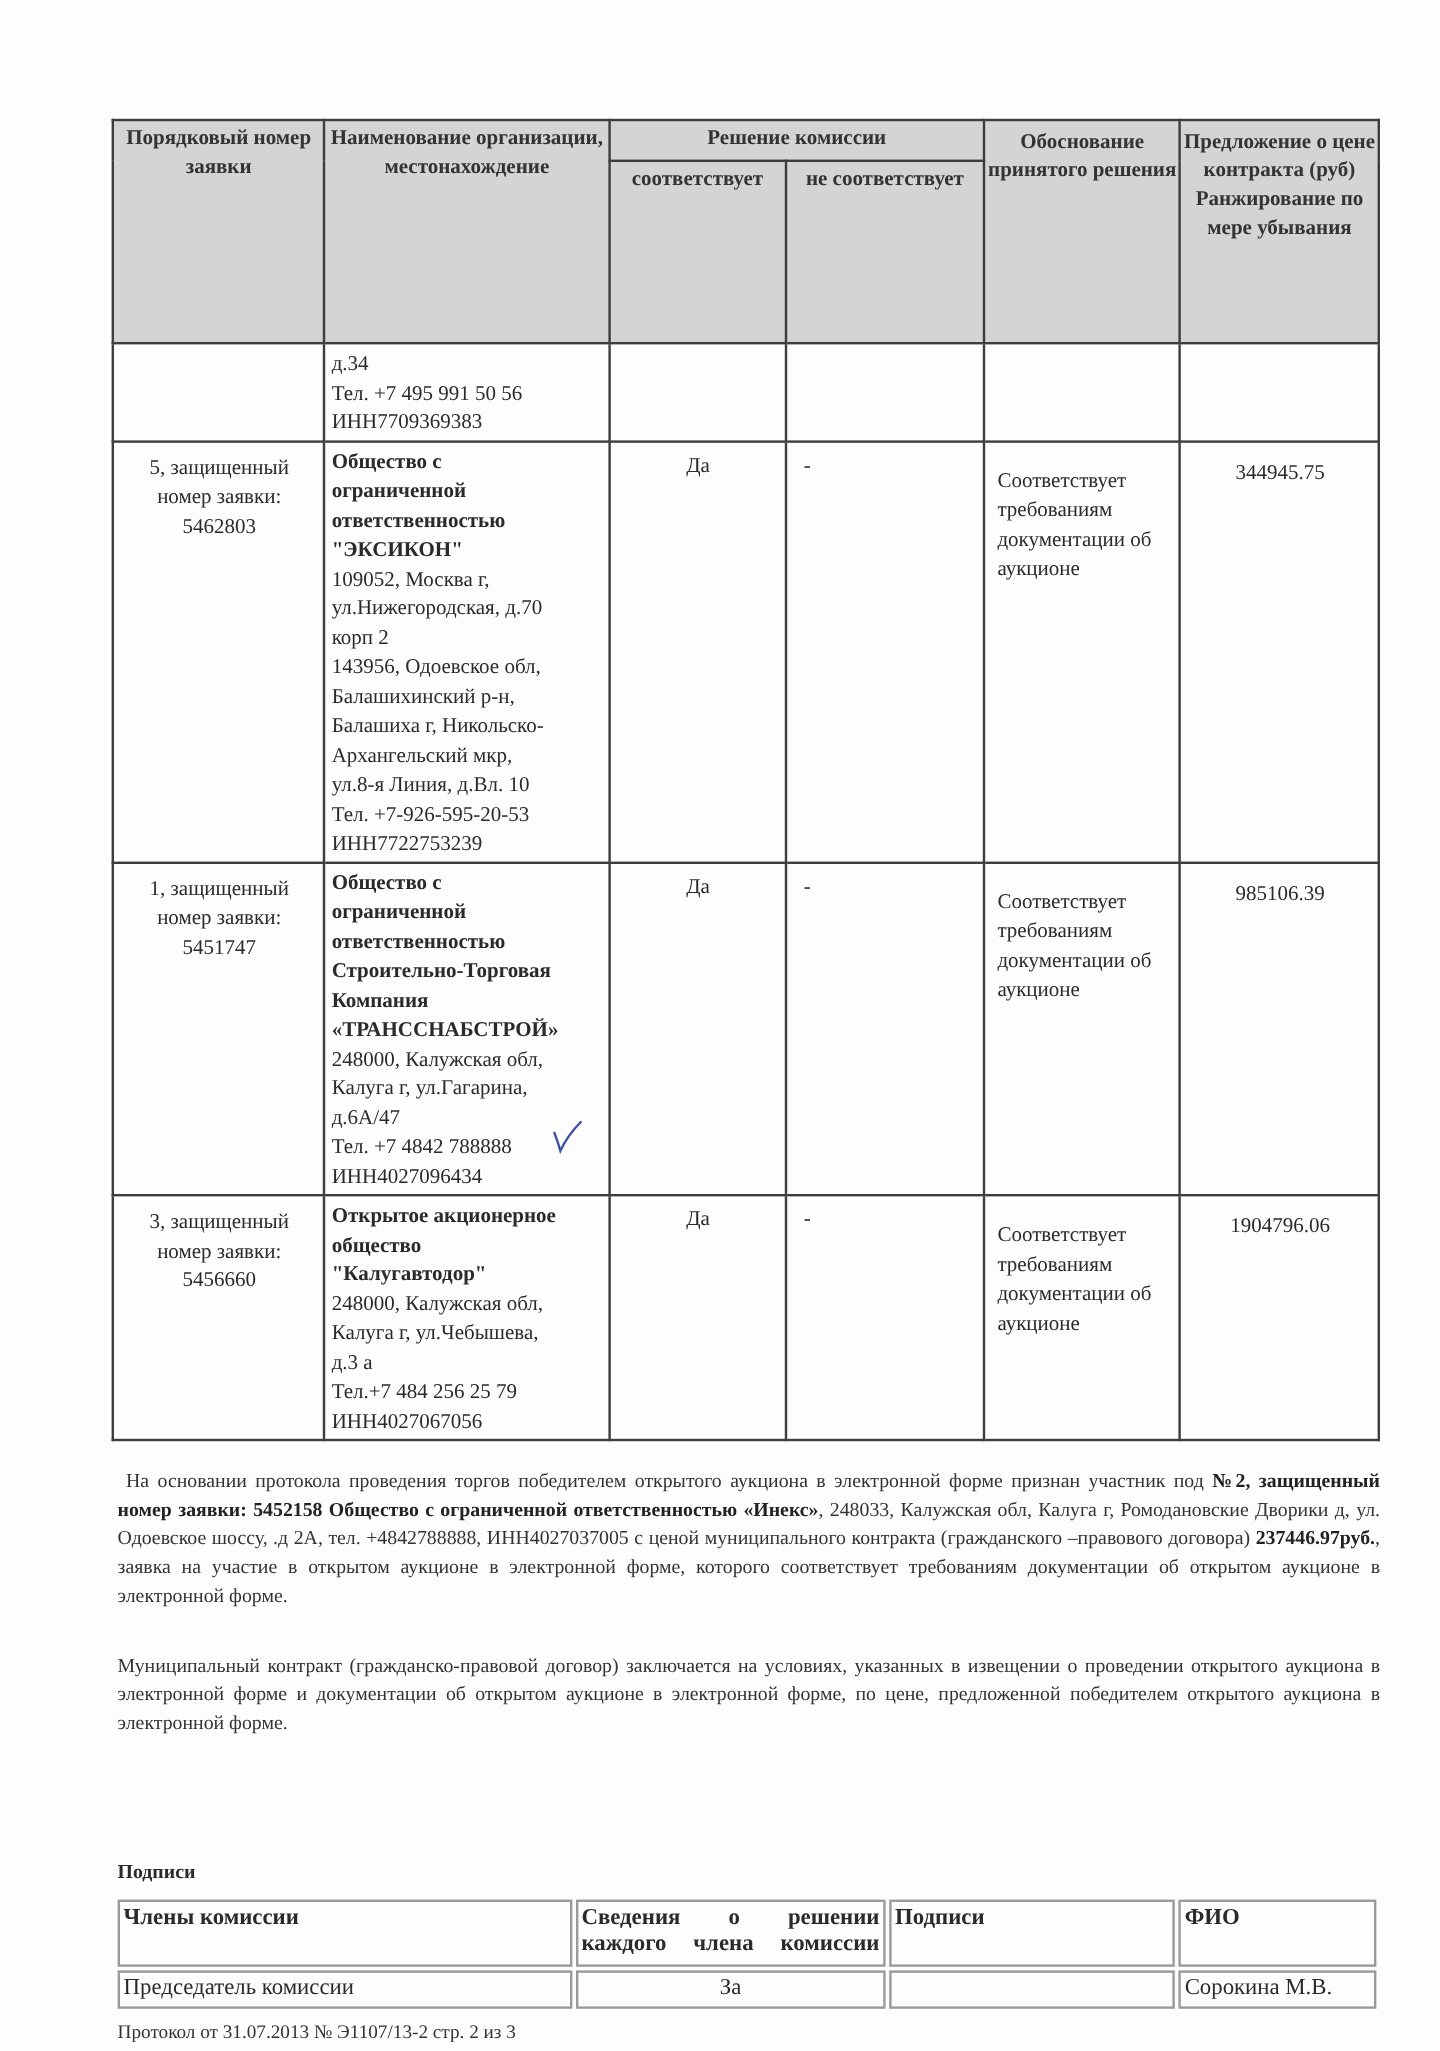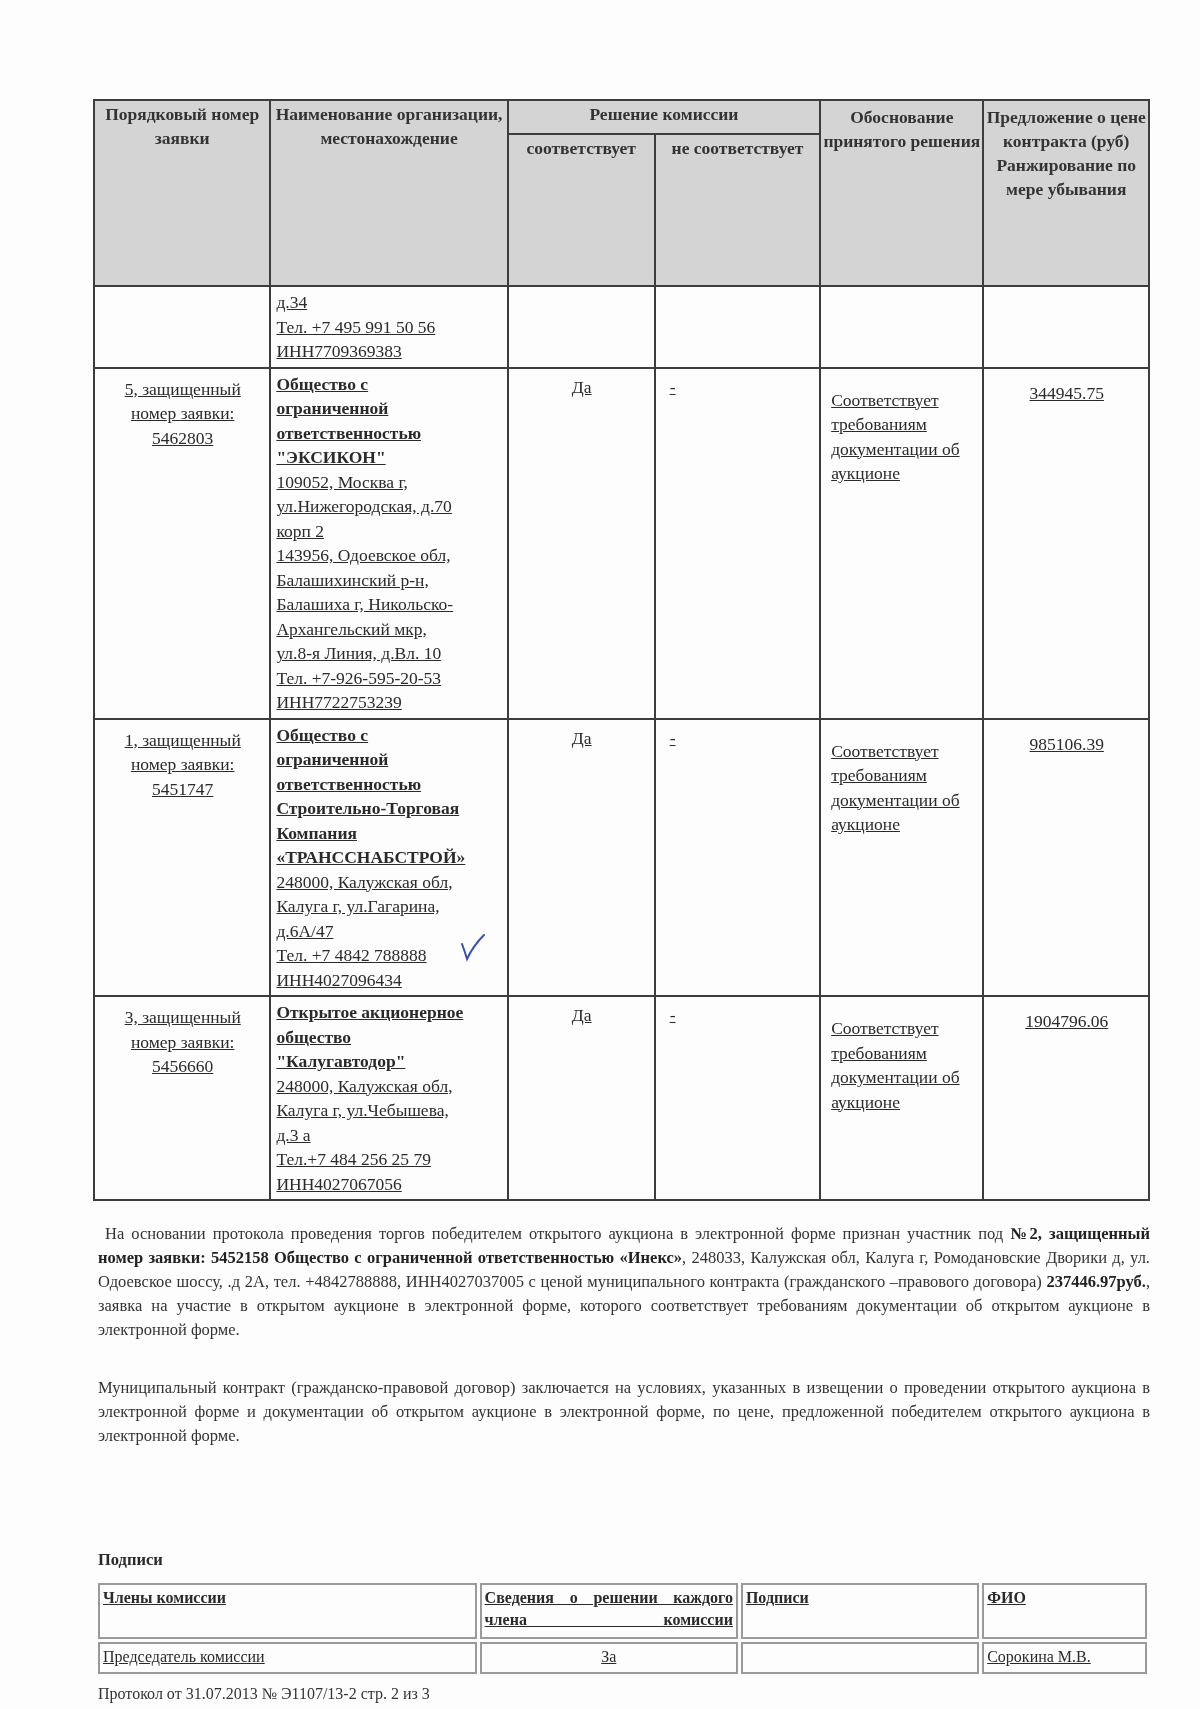--- a/index.html
+++ b/index.html
@@ -18,21 +18,21 @@
   }
   table.main th, table.main td { border: 2px solid #3d3d3d; vertical-align: top; }
   table.main th {
     background: #d4d4d4; font-weight: bold; color: #333;
     font-size: 17.5px; line-height: 24px;
   }
   th.mid { vertical-align: middle; }
   th.top { vertical-align: top; padding-top: 4px; }
   th.sub { height: 30px; vertical-align: middle; }
   th.tall { height: 148px; vertical-align: middle; }
-  td { padding: 3px 4px 3px 5px; text-decoration: underline; }
+  td { padding: 3px 4px 3px 5px; }
   td.num { text-align: center; padding-top: 8px; }
   td.yes { text-align: center; padding-top: 6px; }
   td.no { padding-left: 14px; padding-top: 6px; }
   td.reason { padding-left: 10px; padding-top: 19px; margin-left: 44px; }
   td.price { text-align: center; padding-top: 12px; }
   .org-name { font-weight: bold; }
   .org-line { display: block; }
   tr.cont td { height: 72px; }
 
   .check-mark { position: absolute; left: 458px; top: 932px; width: 30px; height: 30px; }
@@ -48,21 +48,21 @@
 
   .section-title {
     position: absolute; left: 98px; top: 1497px; width: 1052px;
     font-size: 16.5px; line-height: 24px; font-weight: bold; text-align: justify; color: #2a2a2a;
   }
   .signs-label { position: absolute; left: 98px; top: 1550px; font-size: 16.5px; font-weight: bold; }
 
   table.signs {
     position: absolute; left: 95px; top: 1580px; width: 1055px;
     border-collapse: separate; border-spacing: 3px; table-layout: fixed;
-    font-size: 16px; line-height: 22px;
+    font-size: 19px; line-height: 22px;
   }
   table.signs td { border: 2px solid #9a9a9a; padding: 2px 3px; vertical-align: top; color: #2a2a2a; }
   table.signs .hdr td { height: 48px; font-weight: bold; }
   table.signs .row td { height: 24px; }
   .just { text-align: justify; text-align-last: justify; }
   .center { text-align: center; }
 
   .footer { position: absolute; left: 98px; top: 1685px; font-size: 16px; color: #333; }
 </style>
 </head>

